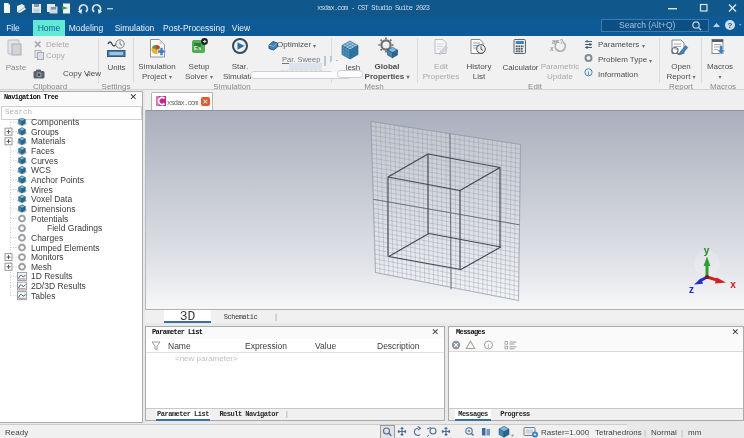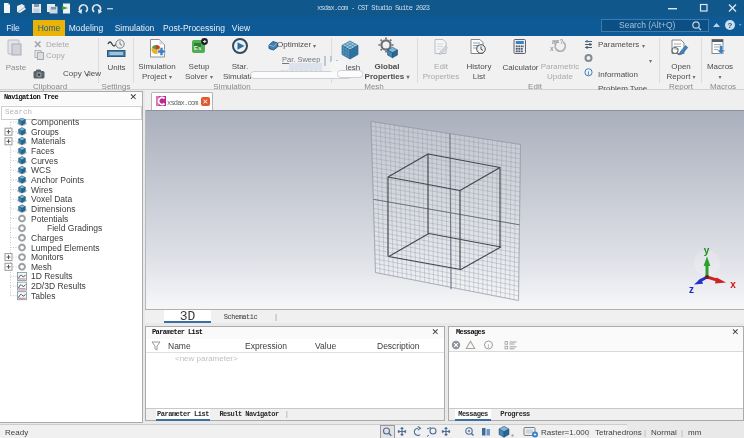--- a/index.html
+++ b/index.html
@@ -5,21 +5,21 @@
   html,body{margin:0;padding:0;}
   body{width:744px;height:438px;overflow:hidden;position:relative;
        font-family:"Liberation Sans",sans-serif;background:#e9e9e9;}
   .abs{position:absolute;}
   .mono{font-family:"Liberation Mono",monospace;}
   
   #titlebar{left:0;top:0;width:744px;height:17px;background:#10578b;}
   #menubar{left:0;top:17px;width:744px;height:19px;background:#0e5a96;}
   .mtab{position:absolute;top:3px;height:16px;line-height:16px;color:#e8eef5;
         font-size:8.5px;text-align:center;}
-  .mtab.active{background:#eab308;color:#1c5a94;}
+  .mtab.active{background:#5eead4;color:#1c5a94;}
   
   #ribbon{left:0;top:36px;width:744px;height:53px;background:#f1f1f2;
           border-bottom:1px solid #d2d2d4;}
   .rsep{position:absolute;top:2px;width:1px;height:84%;background:#dcdcde;}
   .glabel{position:absolute;top:46px;font-size:8px;color:#8a8a8a;text-align:center;}
   .rlabel{position:absolute;font-size:8px;color:#4e4e50;text-align:center;line-height:10px;}
   .rlabel.gray{color:#a9a9ab;}
   .arrow{font-size:6px;color:#707070;}
   
   #nav{left:0;top:91px;width:143px;height:332px;background:#fff;
@@ -246,21 +246,21 @@
   <div class="rlabel" style="left:332px;top:27px;width:37px;">Mesh</div>
   <div class="abs" style="left:330px;top:25px;width:16px;height:11px;background:#f5f5f6;border-radius:3px;"></div>
   <div class="abs" style="left:337px;top:34px;width:24px;height:6px;background:#fcfcfd;border:1px solid #ccd0d6;border-radius:3.5px;"></div>
   <div class="rlabel" style="left:359px;top:26px;width:56px;font-weight:bold;">Global<br>Properties&nbsp;<span class="arrow">▾</span></div>
   <div class="rlabel gray" style="left:414px;top:26px;width:54px;">Edit<br>Properties</div>
   <div class="rlabel" style="left:452px;top:26px;width:54px;">History<br>List</div>
   <div class="rlabel" style="left:494px;top:27px;width:53px;">Calculator</div>
   <div class="rlabel gray" style="left:533px;top:26px;width:54px;">Parametric<br>Update</div>
   <div class="rlabel" style="left:598px;top:4px;">Parameters</div>
   <div class="rlabel" style="left:642px;top:5px;font-size:6px;color:#707070;">▾</div>
-  <div class="rlabel" style="left:598px;top:19px;margin-top:29px;">Problem Type</div>
+  <div class="rlabel" style="left:598px;top:19px;">Problem Type</div>
   <div class="rlabel" style="left:649px;top:20px;font-size:6px;color:#707070;">▾</div>
   <div class="rlabel" style="left:598px;top:34px;">Information</div>
   <div class="rlabel" style="left:655px;top:26px;width:52px;">Open<br>Report&nbsp;<span class="arrow">▾</span></div>
   <div class="rlabel" style="left:694px;top:26px;width:52px;">Macros<br><span class="arrow">▾</span></div>
 </div>
 <div id="nav" class="abs">
   <div id="navhead">
       <span class="mono" style="position:absolute;left:4px;top:1px;font-size:7px;font-weight:bold;color:#111;letter-spacing:-0.6px;">Navigation Tree</span>
   <span style="position:absolute;right:5px;top:0px;font-size:9px;color:#333;">✕</span>
     </div>

